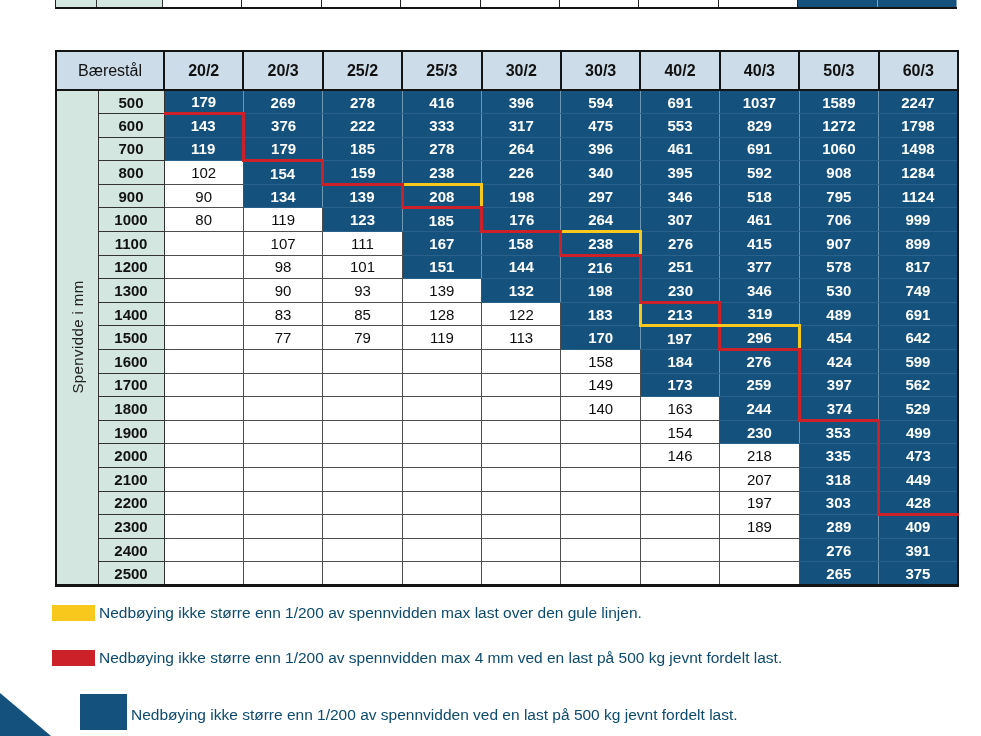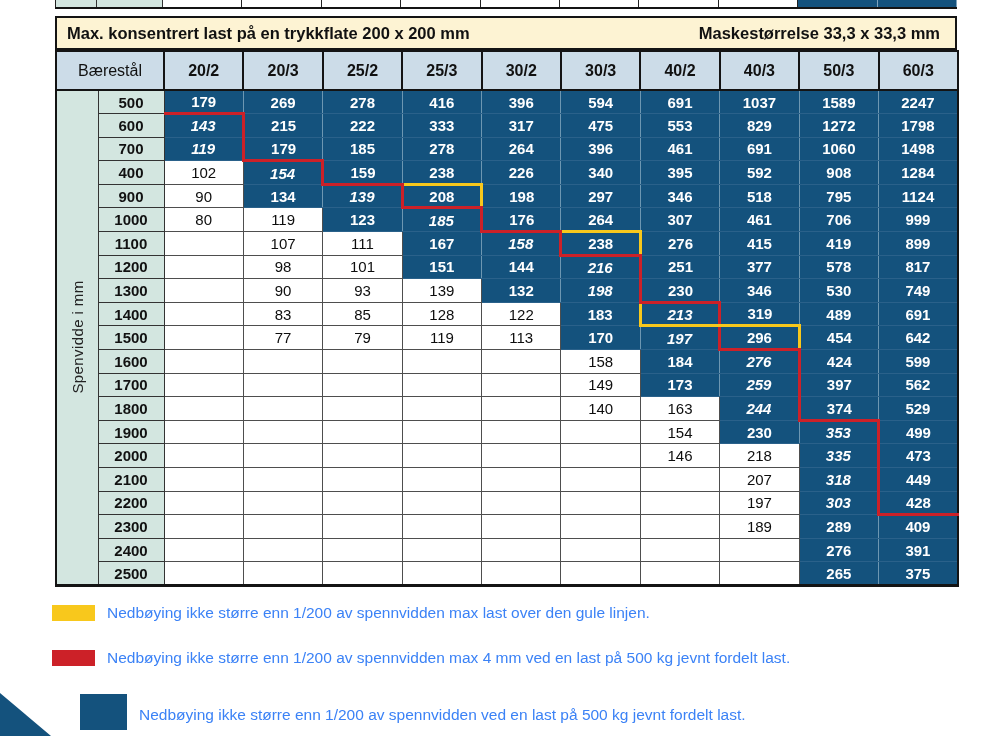--- a/index.html
+++ b/index.html
@@ -34,28 +34,28 @@
   td.axis{background:var(--teal);border:1px solid #333;position:relative;}
   .axis-label{position:absolute;top:50%;left:50%;transform:translate(-50%,-50%) rotate(-90deg);
               white-space:nowrap;font-size:15px;color:#222;letter-spacing:.4px;}
   td.span{background:var(--teal);border:1px solid #333;font-weight:bold;
           text-align:right;padding-right:9px;margin-top:8px;}
   td.val{background:#fff;border:1px solid #4e4e4e;color:#0d0d0d;}
   td.val.blue{background:var(--blue);color:#fff;font-weight:bold;
               border:1px solid #6d97b2;border-top-color:#2a618a;border-bottom-color:#2a618a;}
   
   .red-b{border-bottom:3px solid var(--red) !important;}
-  .red-r{border-right:3px solid var(--red) !important;font-style:italic;}
+  .red-r{border-right:3px solid var(--red) !important;}
   .yel-t{border-top:3px solid var(--yellow) !important;}
   .yel-b{border-bottom:3px solid var(--yellow) !important;}
   .yel-r{border-right:3px solid var(--yellow) !important;margin-left:8px;}
 
   
-  .legend-row{position:absolute;left:52px;display:flex;align-items:center;gap:12px;
-              font-size:15.5px;color:#3b82f6;}
+  .legend-row{position:absolute;left:52px;display:flex;align-items:center;gap:4px;
+              font-size:15.5px;color:#0c4a6e;}
   .sw{flex:0 0 auto;}
   .sw-bar{width:43px;height:16px;}
   .sw-big{width:47px;height:36px;}
   .sw-yellow{background:var(--yellow);}
   .sw-red{background:var(--red);}
   .sw-blue{background:var(--blue);}
   #lg1{top:604px;} #lg2{top:649px;justify-content:flex-end;}
   #lg3{top:694px;align-items:flex-end;padding-left:28px;}
   #lg3 .legend-text{padding-bottom:6px;}
 
@@ -76,24 +76,20 @@
       <div class="strip-cell" style="width: 79.4px;"></div>
       <div class="strip-cell" style="width: 79.4px;"></div>
       <div class="strip-cell" style="width: 79.4px;"></div>
       <div class="strip-cell" style="width: 79.4px;"></div>
       <div class="strip-cell" style="width: 79.4px;"></div>
       <div class="strip-cell" style="width: 79.4px;"></div>
       <div class="strip-cell blue" style="width: 79.4px;"></div>
       <div class="strip-cell blue" style="width: 79.4px;"></div>
     </div>
 
-  <div class="cream">
-    <span>Max. konsentrert last på en trykkflate 200 x 200 mm</span>
-    <span>Maskestørrelse 33,3 x 33,3 mm</span>
-  </div>
 
   <table class="load">
     <colgroup>
       <col class="c-axis">
         <col class="c-span">
       <col class="c-data">
         <col class="c-data">
         <col class="c-data">
         <col class="c-data">
         <col class="c-data">
@@ -131,21 +127,21 @@
           <td class="val blue">396</td>
           <td class="val blue">594</td>
           <td class="val blue">691</td>
           <td class="val blue">1037</td>
           <td class="val blue">1589</td>
           <td class="val blue">2247</td>
         </tr>
         <tr>
           <td class="span">600</td>
           <td class="val blue red-r">143</td>
-          <td class="val blue">215</td>
+          <td class="val blue">376</td>
           <td class="val blue">222</td>
           <td class="val blue">333</td>
           <td class="val blue">317</td>
           <td class="val blue">475</td>
           <td class="val blue">553</td>
           <td class="val blue">829</td>
           <td class="val blue">1272</td>
           <td class="val blue">1798</td>
         </tr>
         <tr>
@@ -155,21 +151,21 @@
           <td class="val blue">185</td>
           <td class="val blue">278</td>
           <td class="val blue">264</td>
           <td class="val blue">396</td>
           <td class="val blue">461</td>
           <td class="val blue">691</td>
           <td class="val blue">1060</td>
           <td class="val blue">1498</td>
         </tr>
         <tr>
-          <td class="span">400</td>
+          <td class="span">800</td>
           <td class="val">102</td>
           <td class="val blue red-r">154</td>
           <td class="val blue red-b">159</td>
           <td class="val blue">238</td>
           <td class="val blue">226</td>
           <td class="val blue">340</td>
           <td class="val blue">395</td>
           <td class="val blue">592</td>
           <td class="val blue">908</td>
           <td class="val blue">1284</td>
@@ -203,21 +199,21 @@
         <tr>
           <td class="span">1100</td>
           <td class="val"></td>
           <td class="val">107</td>
           <td class="val">111</td>
           <td class="val blue">167</td>
           <td class="val blue red-r">158</td>
           <td class="val blue red-b yel-t yel-r">238</td>
           <td class="val blue">276</td>
           <td class="val blue">415</td>
-          <td class="val blue">419</td>
+          <td class="val blue">907</td>
           <td class="val blue">899</td>
         </tr>
         <tr>
           <td class="span">1200</td>
           <td class="val"></td>
           <td class="val">98</td>
           <td class="val">101</td>
           <td class="val blue">151</td>
           <td class="val blue">144</td>
           <td class="val blue red-r">216</td>

